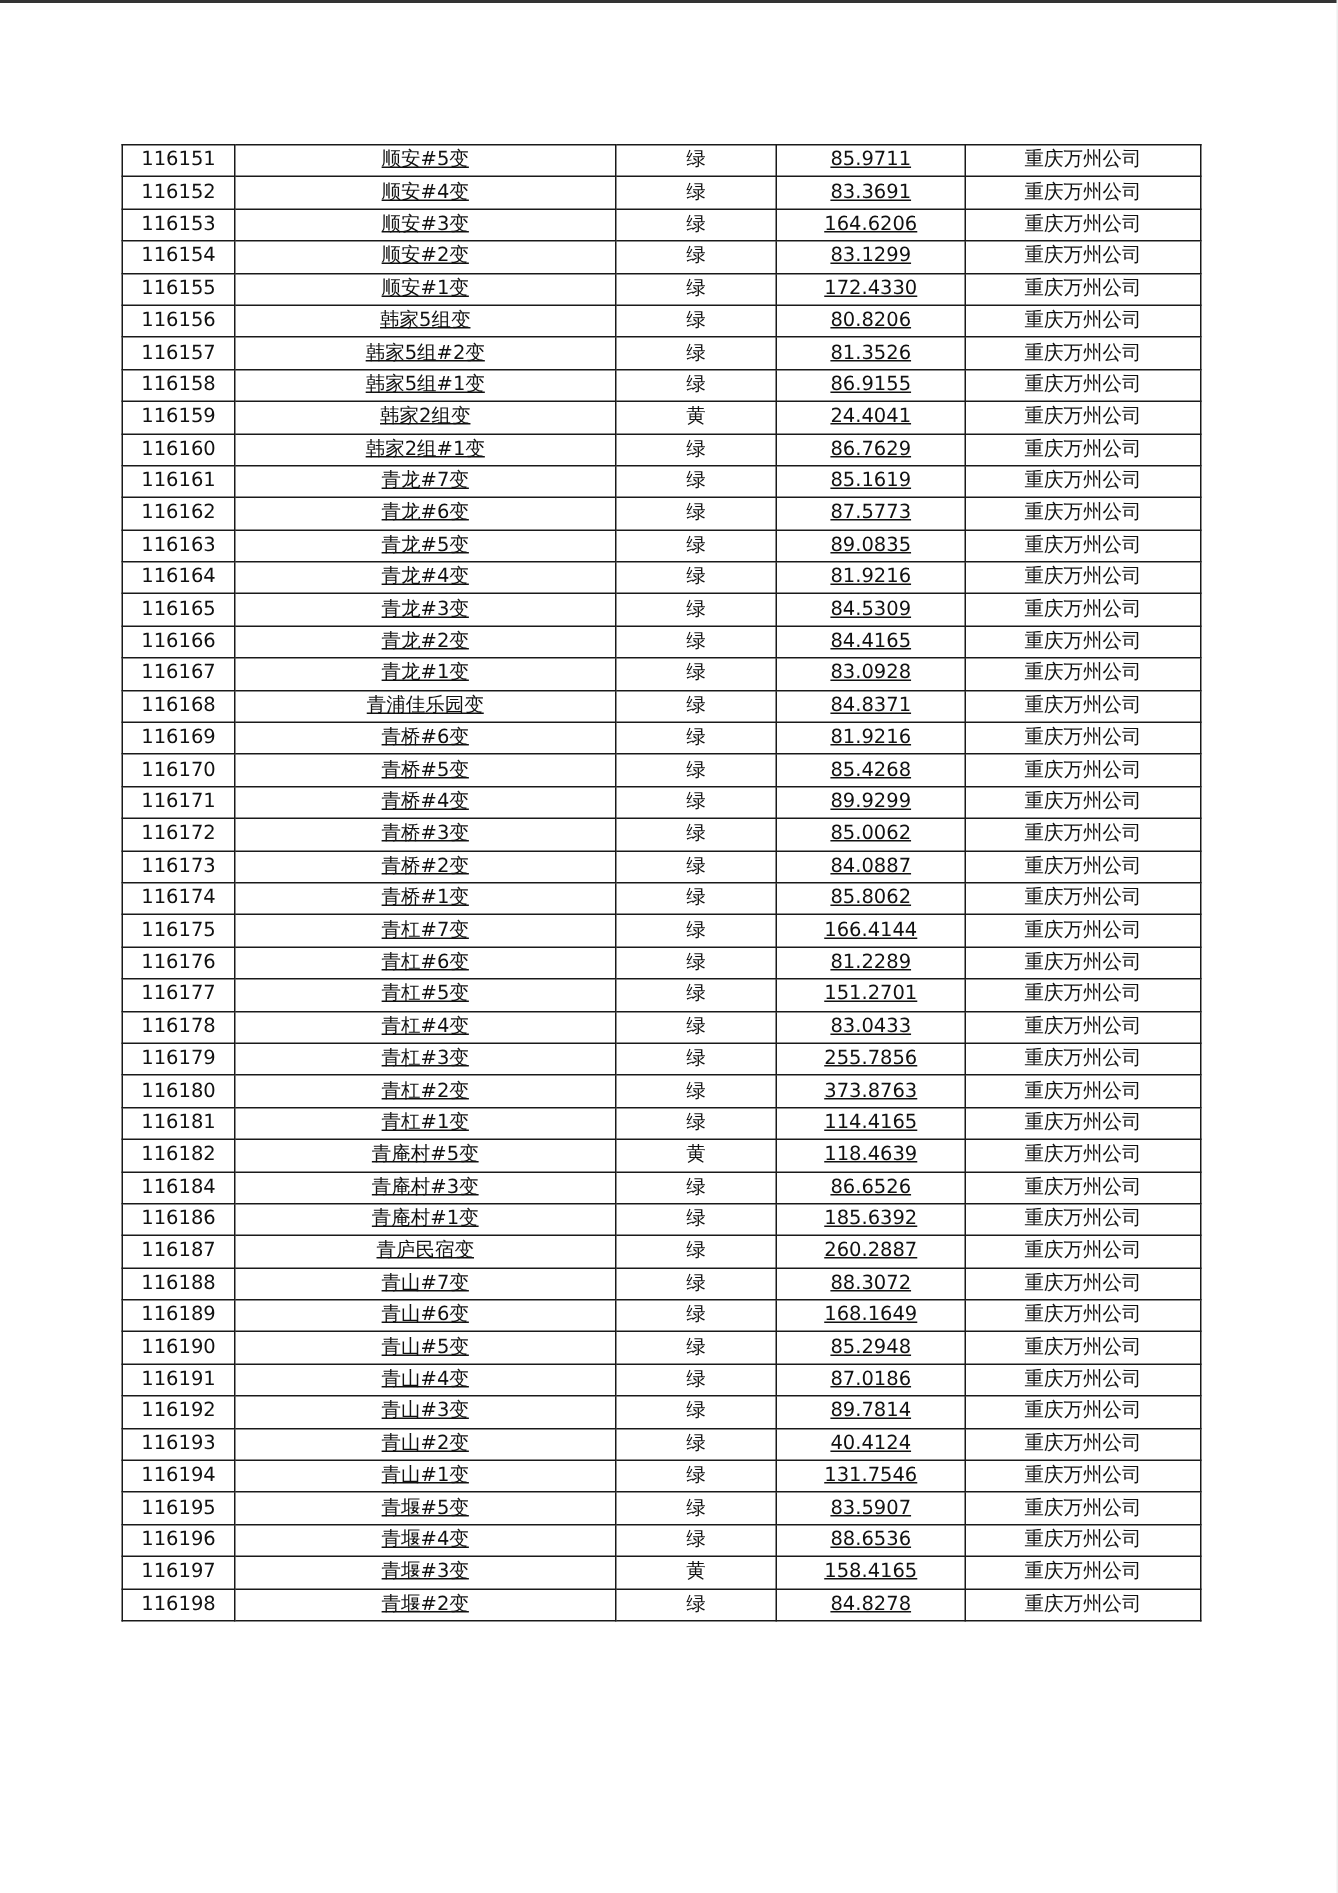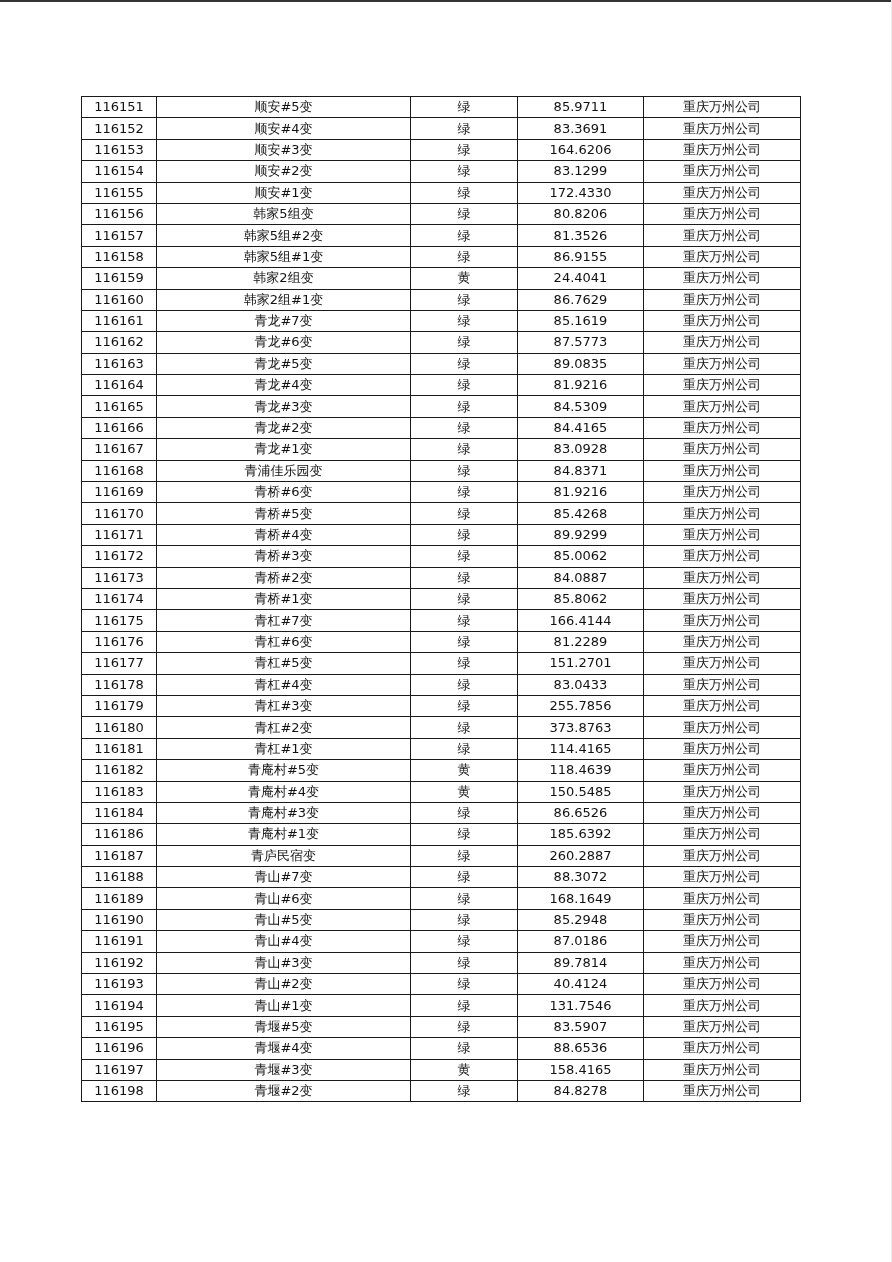--- a/index.html
+++ b/index.html
@@ -43,23 +43,23 @@
     border: 1px solid #1a1a1a;
     height: 20.4px;
     padding: 0;
     font-size: 13px;
     line-height: 20px;
     text-align: center;
     white-space: nowrap;
     overflow: hidden;
   }
   td.c-id { width: 74px; }
-  td.c-name { width: 253px; }
+  td.c-name { width: 253px; text-decoration: underline; }
   td.c-status { width: 106px; }
-  td.c-value { width: 125px; }
+  td.c-value { width: 125px; text-decoration: underline; }
   td.c-company { width: 156px; }
 </style>
 </head>
 <body>
 
 <div class="top-rule"></div>
 <div class="right-edge"></div>
 
 <table class="data-table">
   <tbody id="table-body">
@@ -281,27 +281,20 @@
     <td class="c-company">重庆万州公司</td>
   </tr>
       <tr>
     <td class="c-id">116182</td>
     <td class="c-name">青庵村#5变</td>
     <td class="c-status">黄</td>
     <td class="c-value">118.4639</td>
     <td class="c-company">重庆万州公司</td>
   </tr>
       <tr>
-    <td class="c-id">116183</td>
-    <td class="c-name">青庵村#4变</td>
-    <td class="c-status">黄</td>
-    <td class="c-value">150.5485</td>
-    <td class="c-company">重庆万州公司</td>
-  </tr>
-      <tr>
     <td class="c-id">116184</td>
     <td class="c-name">青庵村#3变</td>
     <td class="c-status">绿</td>
     <td class="c-value">86.6526</td>
     <td class="c-company">重庆万州公司</td>
   </tr>
       <tr>
     <td class="c-id">116186</td>
     <td class="c-name">青庵村#1变</td>
     <td class="c-status">绿</td>

